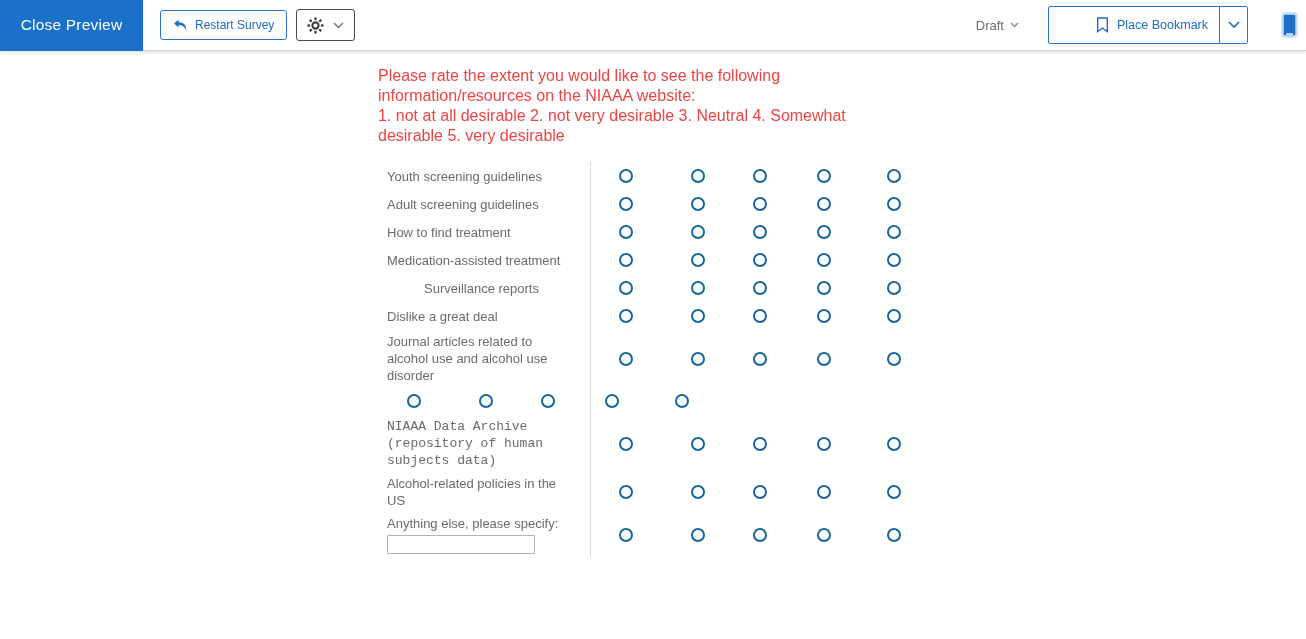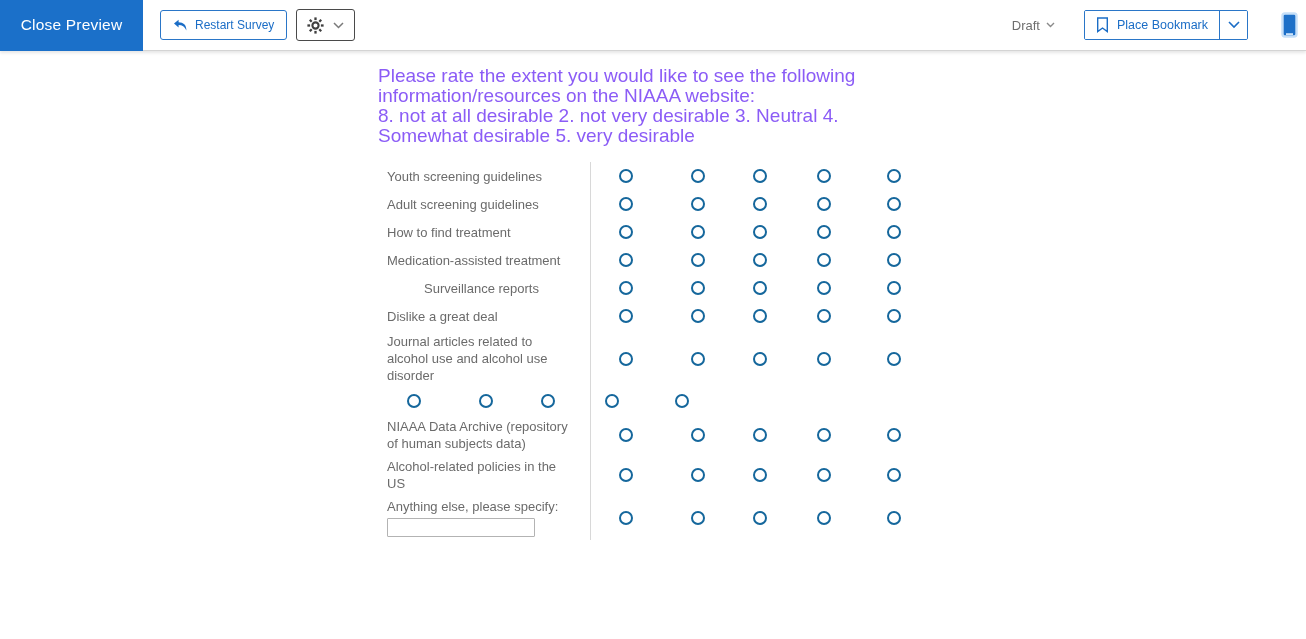--- a/index.html
+++ b/index.html
@@ -14,33 +14,33 @@
     border: none; font-family: inherit; font-size: 15.5px; letter-spacing: .2px; cursor: pointer; }
   .btn { display: inline-flex; align-items: center; background: #ffffff; cursor: pointer;
     border-radius: 3px; font-family: inherit; }
   .restart { margin-left: 17px; height: 30px; padding: 0 12px; gap: 7px;
     border: 1px solid #2a76c8; color: #1b6dc6; font-size: 12px; }
   .settings { margin-left: 9px; height: 32px; padding: 0 10px; gap: 9px;
     border: 1px solid #4a4a4a; }
   .toolbar-right { margin-left: auto; display: flex; align-items: center; padding-right: 8px; }
   .draft { display: inline-flex; align-items: center; gap: 6px; color: #6e6e6e;
     font-size: 13px; cursor: pointer; }
-  .bookmark-split { display: inline-flex; height: 30px; margin-left: 29px;
-    border: 1px solid #2a76c8; border-radius: 2px; overflow: hidden; }
+  .bookmark-split { display: inline-flex; height: 38px; margin-left: 29px;
+    border: 1px solid #2a76c8; border-radius: 2px; overflow: hidden; padding-left: 36px; }
   .bookmark-main { display: inline-flex; align-items: center; gap: 8px; padding: 0 11px;
     border: none; background: #fff; color: #1b6dc6; font-size: 12.5px; font-family: inherit; cursor: pointer; }
   .bookmark-arrow { display: inline-flex; align-items: center; justify-content: center;
     width: 28px; border: none; border-left: 1px solid #2a76c8; background: #fff; cursor: pointer; }
   .mobile-btn { margin-left: 33px; border: none; background: transparent; cursor: pointer;
     display: inline-flex; align-items: center; }
   .icon { display: inline-flex; align-items: center; }
 
   
   .content { padding: 15px 0 0 378px; }
-  .question { width: 528px; font-size: 19px; line-height: 20px; color: #8b5cf6; }
+  .question { width: 528px; font-size: 16px; line-height: 20px; color: #ef4444; }
   .matrix { position: relative; width: 550px; margin-top: 16px; }
   .vline { position: absolute; left: 212px; top: 0; bottom: 0; width: 1px; background: #d8d8d8; }
   .matrix-head { border-bottom: 1px solid #dadada; }
   .group-header { margin-left: 212px; width: 338px; text-align: center;
     padding: 7px 0 6px; font-size: 13.5px; color: #696969; }
   .col-headers { display: flex; align-items: stretch; padding-bottom: 8px; min-height: 40px; }
   .hcell { display: flex; align-items: center; justify-content: center; text-align: center;
     font-size: 13px; line-height: 16px; color: #696969; }
   .mrow { display: flex; align-items: center; min-height: 28px; padding: 3px 0; }
   .rlabel { padding-left: 9px; padding-right: 14px; font-size: 13px; line-height: 17px; color: #6b6b6b; }
@@ -123,21 +123,21 @@
           <rect x="5" y="21.2" width="7" height="1.8" fill="#cfe4fa"></rect>
         </svg>
       </span>
     </button>
   </div>
 </div>
 
 <div class="content">
   <div class="question">
     <p>Please rate the extent you would like to see the following information/resources on the NIAAA website:</p>
-    <p>8. not at all desirable 2. not very desirable 3. Neutral 4. Somewhat desirable 5. very desirable</p>
+    <p>1. not at all desirable 2. not very desirable 3. Neutral 4. Somewhat desirable 5. very desirable</p>
   </div>
 
   <div class="matrix">
     <div class="vline"></div>
     <div>
         <div class="mrow">
           <div class="rlabel" style="width: 212px;"><span>Youth screening guidelines</span></div>
           <div class="ocell" style="width: 72px;">
             <span class="radio"></span>
           </div>
@@ -273,21 +273,21 @@
             <span class="radio"></span>
           </div>
           <div class="ocell" style="width: 73px;">
             <span class="radio"></span>
           </div>
           <div class="ocell" style="width: 68px;">
             <span class="radio"></span>
           </div>
         </div>
         <div class="mrow">
-          <div class="rlabel" style="width: 212px;"><span>NIAAA Data Archive (repository of human subjects data)</span></div>
+          <div class="rlabel" style="width: 212px; font-family: Liberation Mono, monospace;"><span>NIAAA Data Archive (repository of human subjects data)</span></div>
           <div class="ocell" style="width: 72px;">
             <span class="radio"></span>
           </div>
           <div class="ocell" style="width: 71px;">
             <span class="radio"></span>
           </div>
           <div class="ocell" style="width: 54px;">
             <span class="radio"></span>
           </div>
           <div class="ocell" style="width: 73px;">

